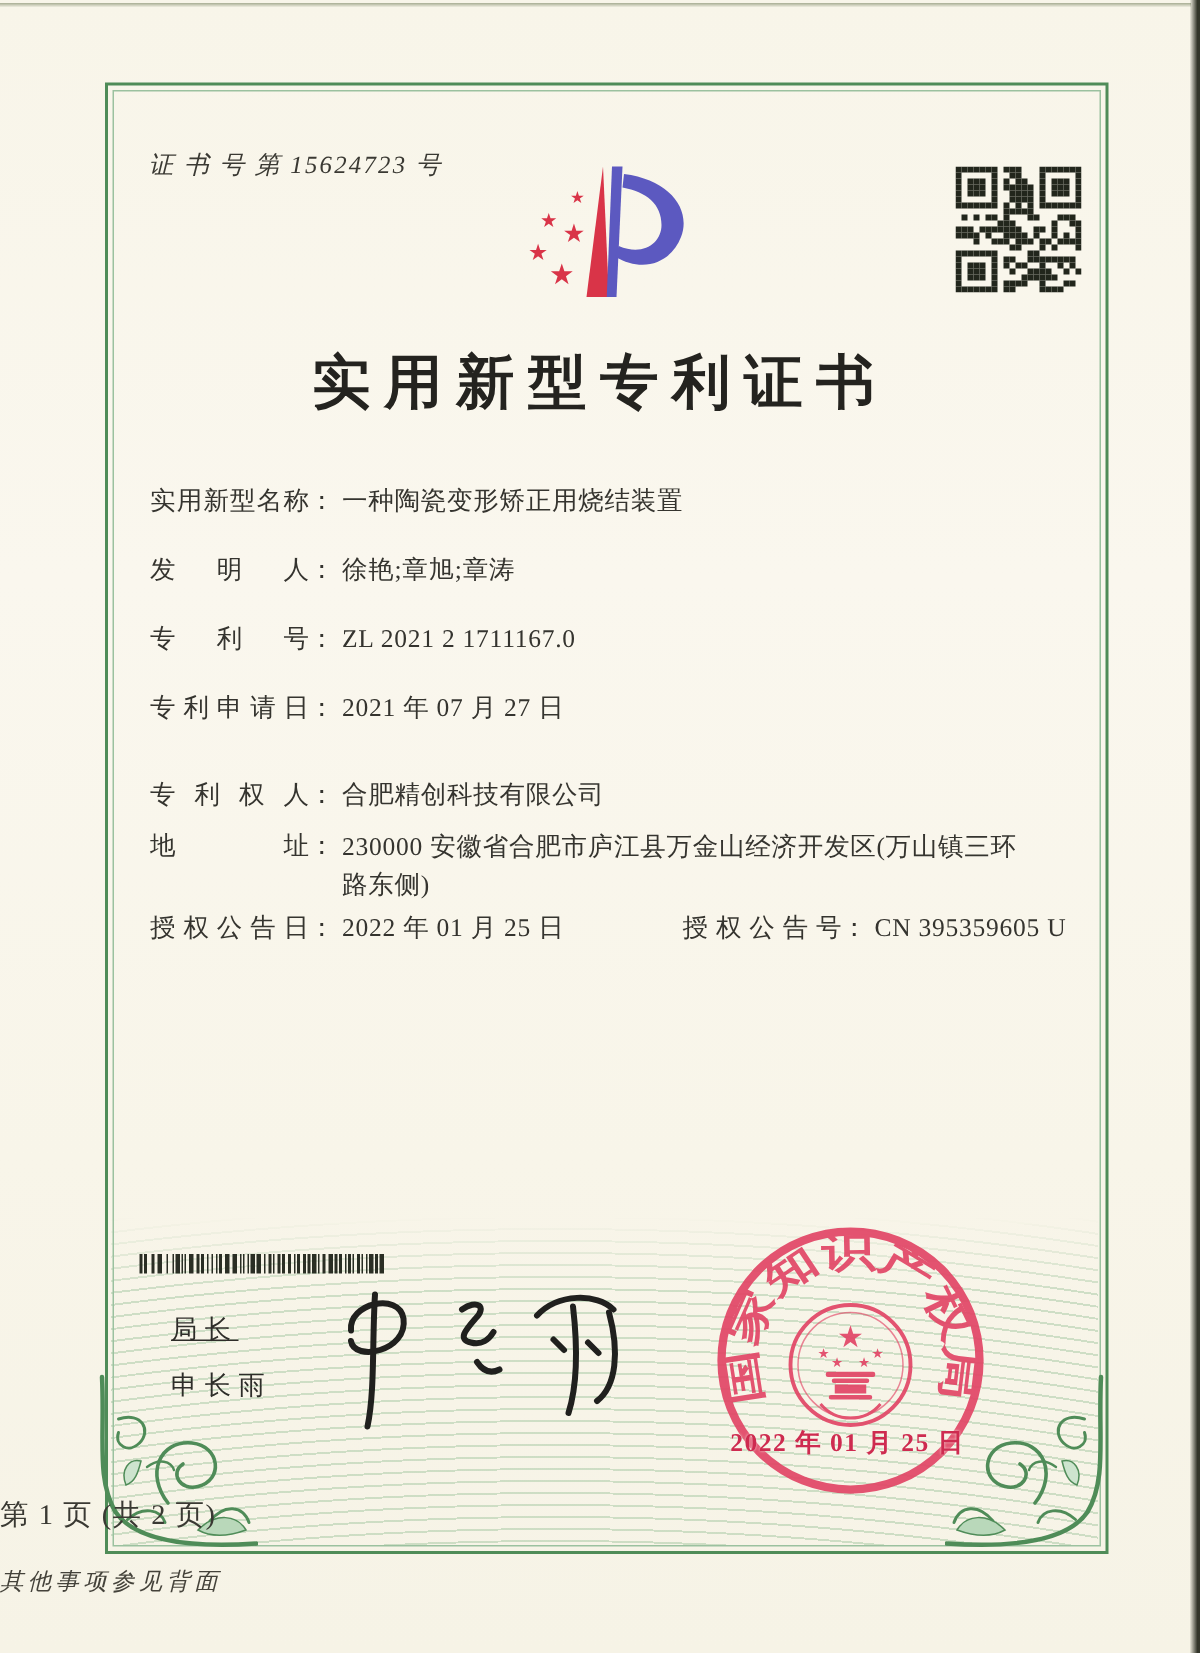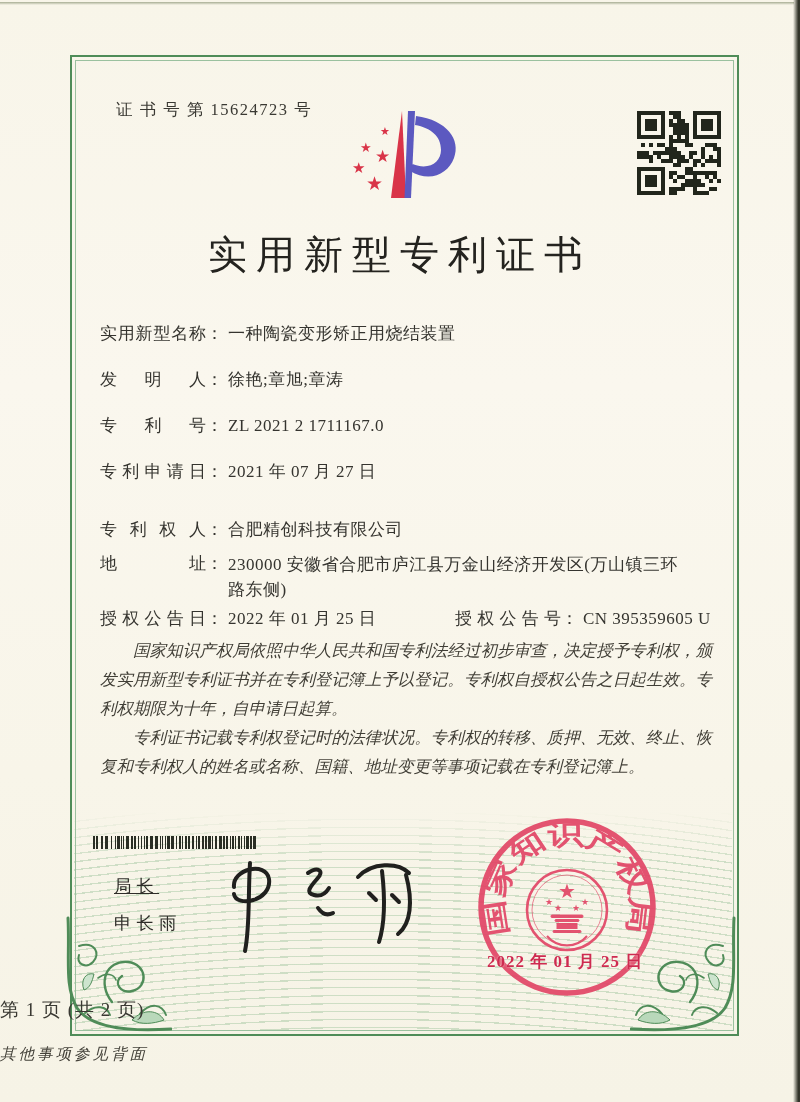--- a/index.html
+++ b/index.html
@@ -22,31 +22,31 @@
   .frame::after{content:"";position:absolute;inset:3px;border:1px solid #9bc19f;}
 
   
   .waves{position:absolute;left:74px;right:68px;top:812px;height:218px;
     background:
       repeating-radial-gradient(circle at 45% 2400px,
         rgba(126,178,130,.34) 0 1.3px, rgba(0,0,0,0) 1.3px 8px);
     -webkit-mask-image:linear-gradient(to bottom,transparent,#000 50px);
     mask-image:linear-gradient(to bottom,transparent,#000 50px);}
 
-  .cert-no{position:absolute;left:116px;top:99px;font-size:16.5px;
-    letter-spacing:1.5px;color:#3a3933;}
+  .cert-no{position:absolute;left:99px;top:99px;font-size:16.5px;
+    letter-spacing:1.5px;color:#3a3933;font-style:italic;}
 
   .logo{position:absolute;left:338px;top:106px;width:124px;height:100px;}
   .logo .star{position:absolute;color:#d93448;line-height:1;
     font-family:"DejaVu Sans",sans-serif;}
 
   .qr{position:absolute;left:637px;top:111px;width:84px;height:84px;}
 
   .title{position:absolute;left:0;top:228px;width:100%;text-align:center;
-    font-size:39px;font-weight:400;letter-spacing:9px;color:#24231f;}
+    font-size:39px;font-weight:700;letter-spacing:9px;color:#24231f;}
 
   .row{position:absolute;left:100px;font-size:17px;white-space:nowrap;color:#35342f;}
   .lbl{display:inline-block;width:106px;text-align:justify;text-align-last:justify;}
   .colon{display:inline-block;margin-right:5px;}
   .row .val{letter-spacing:.5px;}
   .addr .val{display:inline-block;width:458px;white-space:normal;
     vertical-align:top;line-height:25px;}
   .pair2{position:absolute;left:355px;top:0;}
 
   .body-text{position:absolute;left:100px;top:636px;width:612px;
@@ -384,24 +384,20 @@
   <div class="row addr" style="top:552px">
     <span class="lbl">地 址</span><span class="colon">：</span><span class="val">230000 安徽省合肥市庐江县万金山经济开发区(万山镇三环路东侧)</span>
   </div>
   <div class="row" style="top:607px">
     <span class="lbl">授权公告日</span><span class="colon">：</span><span class="val">2022 年 01 月 25 日</span>
     <span class="pair2">
       <span class="lbl">授权公告号</span><span class="colon">：</span><span class="val">CN 395359605 U</span>
     </span>
   </div>
 
-  <div class="body-text">
-    <p>国家知识产权局依照中华人民共和国专利法经过初步审查，决定授予专利权，颁发实用新型专利证书并在专利登记簿上予以登记。专利权自授权公告之日起生效。专利权期限为十年，自申请日起算。</p>
-    <p>专利证书记载专利权登记时的法律状况。专利权的转移、质押、无效、终止、恢复和专利权人的姓名或名称、国籍、地址变更等事项记载在专利登记簿上。</p>
-  </div>
 
   <div class="barcode" id="barcode">
       <span style="width:2px;background:#2a2e24;margin-right:1px"></span>
       <span style="width:2px;background:#2a2e24;margin-right:3px"></span>
       <span style="width:2px;background:#2a2e24;margin-right:2px"></span>
       <span style="width:3px;background:#2a2e24;margin-right:3px"></span>
       <span style="width:1px;background:#2a2e24;margin-right:3px"></span>
       <span style="width:1px;background:#2a2e24;margin-right:1px"></span>
       <span style="width:3px;background:#2a2e24;margin-right:1px"></span>
       <span style="width:1px;background:#2a2e24;margin-right:1px"></span>

